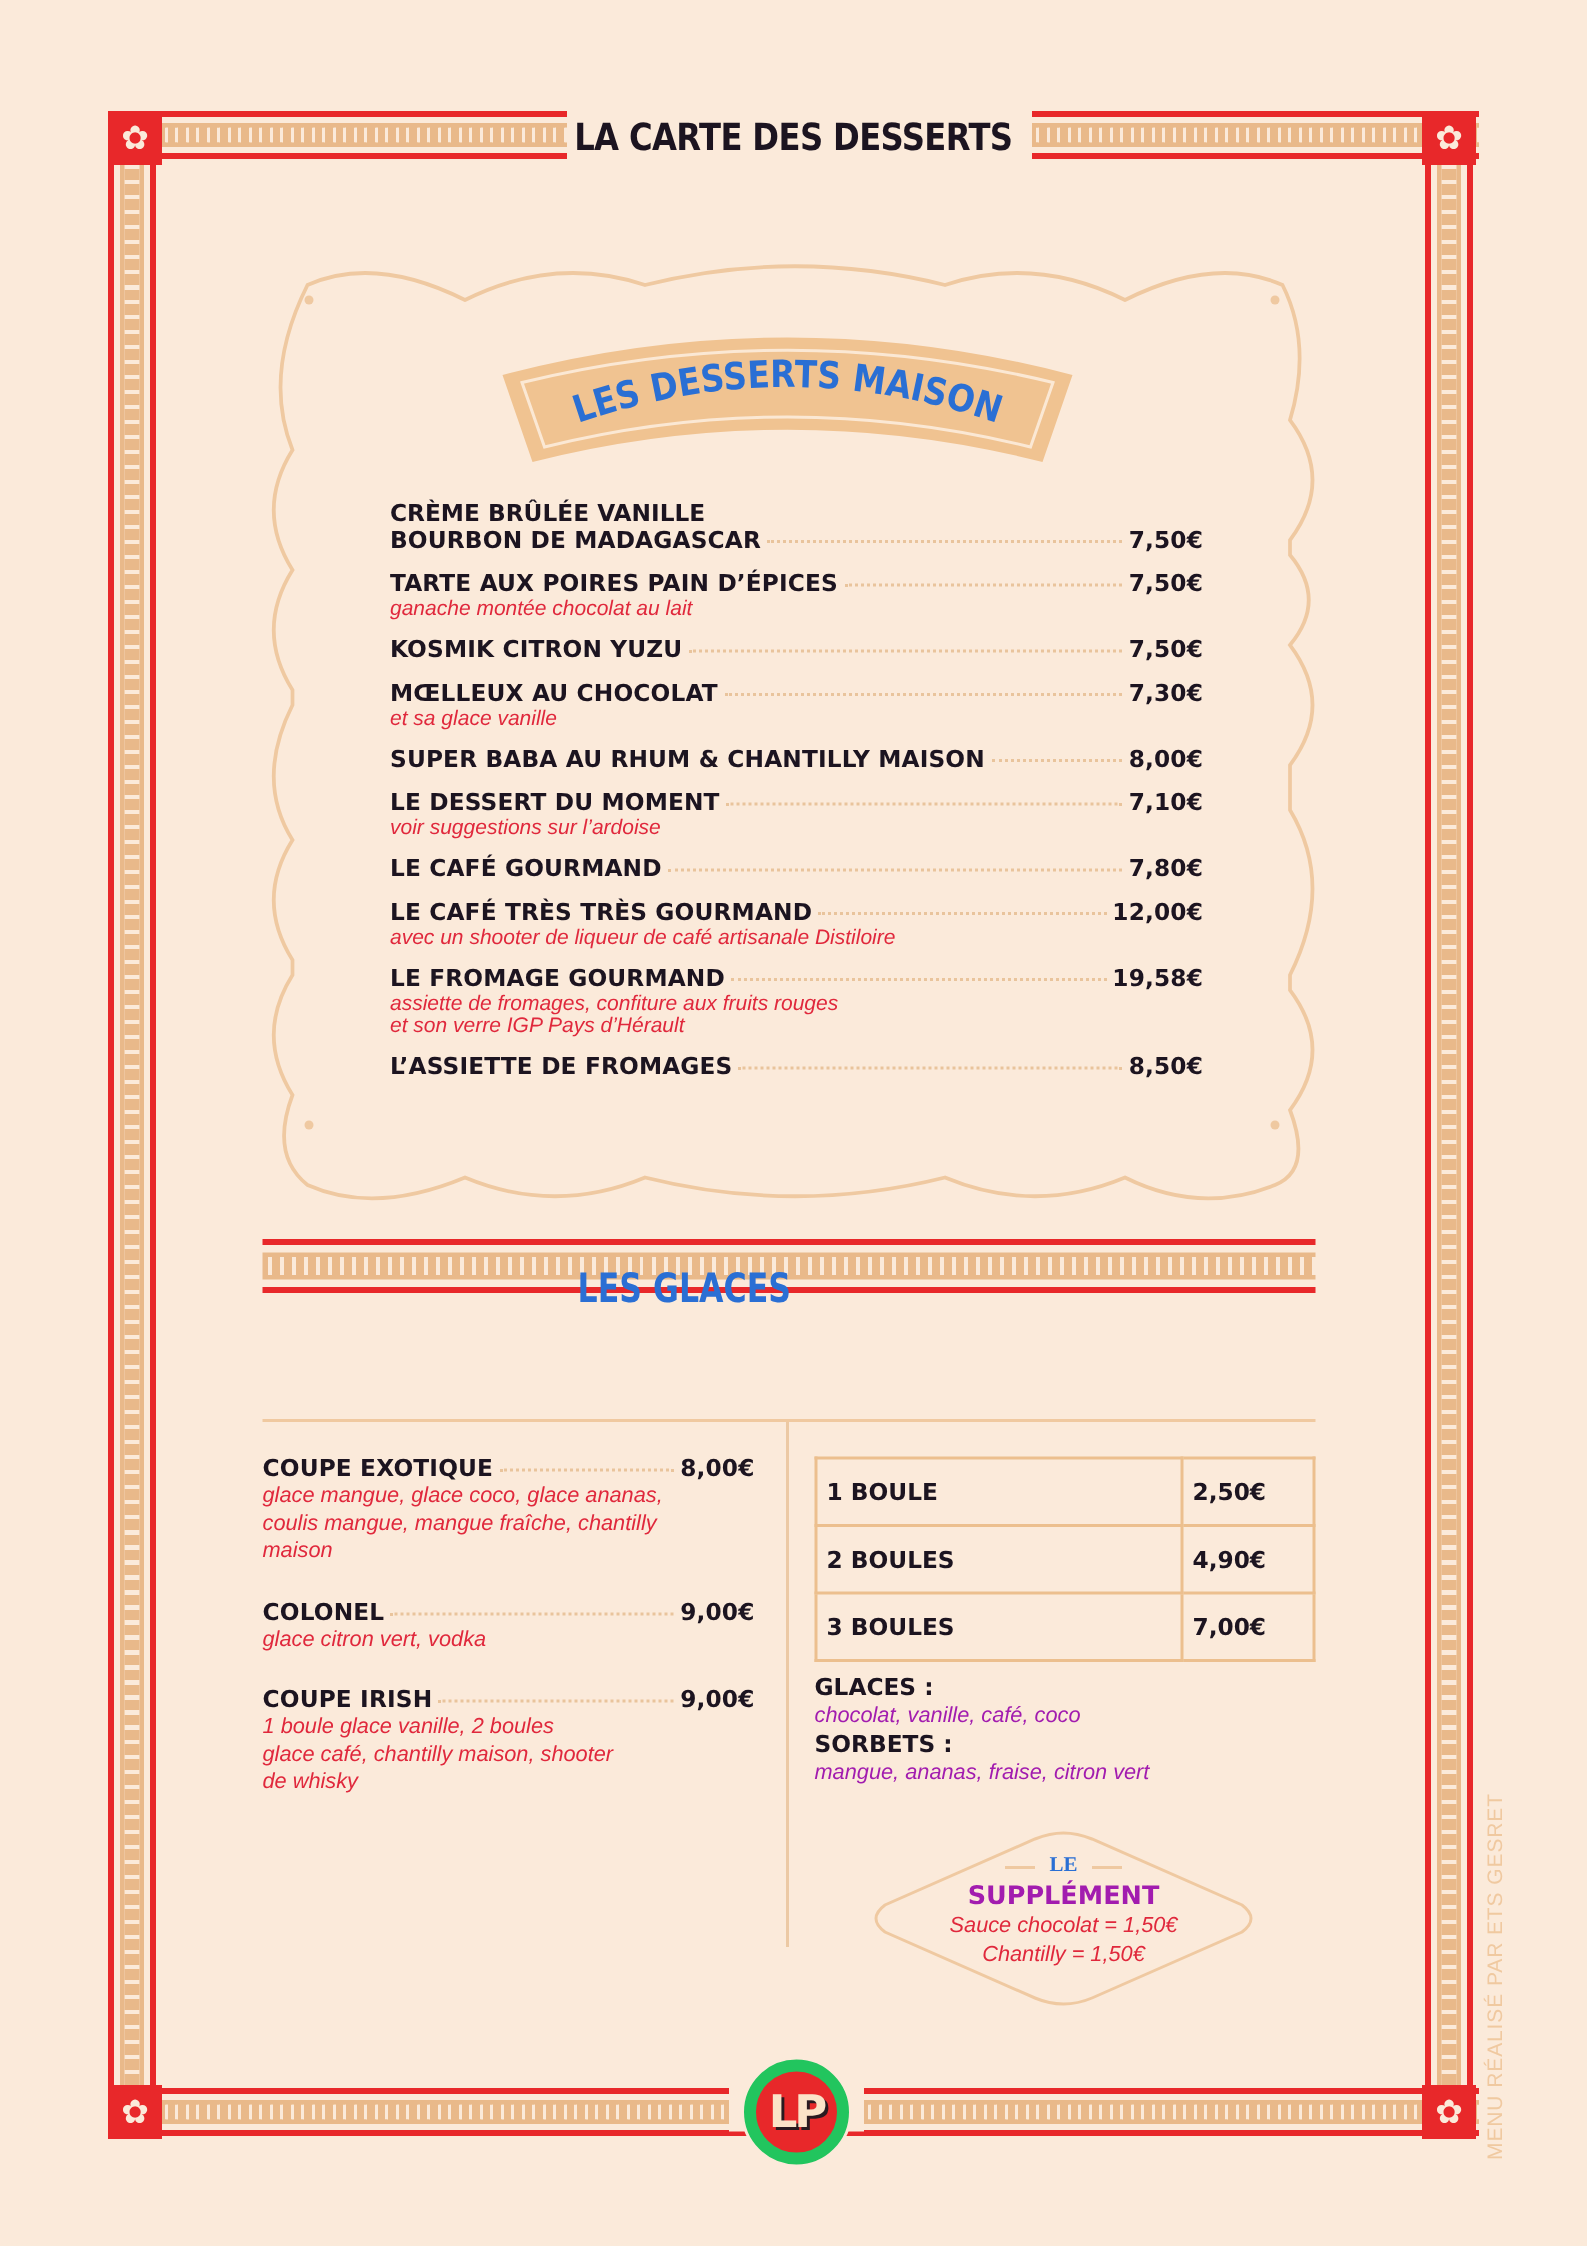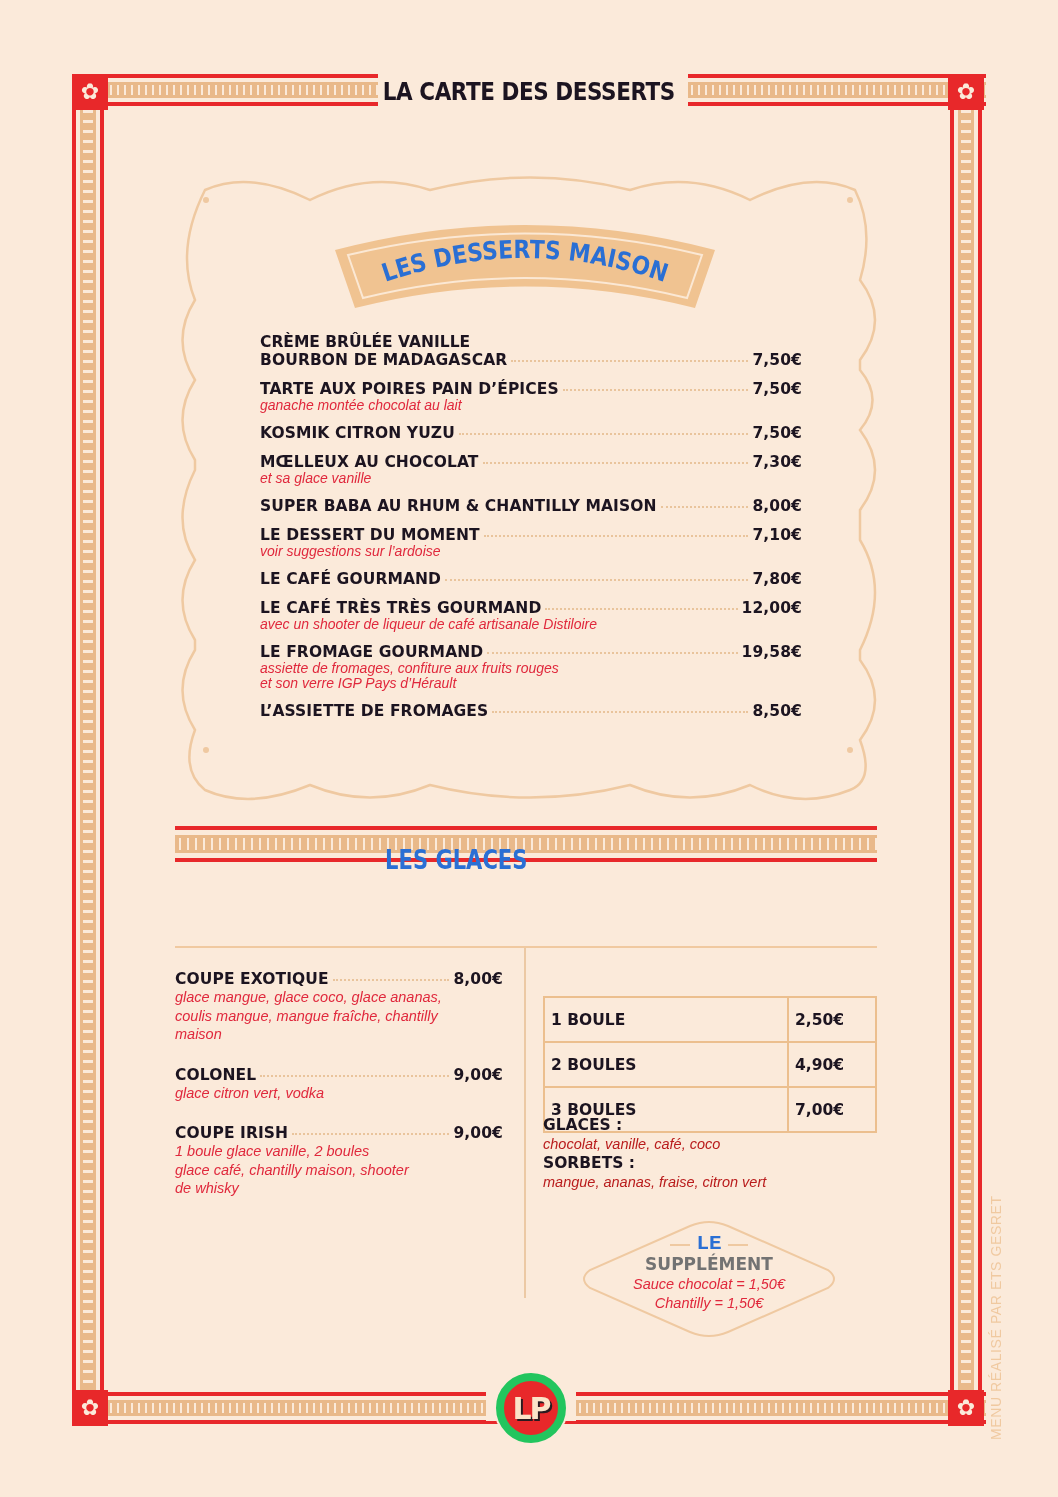--- a/index.html
+++ b/index.html
@@ -88,36 +88,36 @@
     .hr-glaces { position: absolute; left: 175px; top: 946px; width: 702px; height: 2px; background: #f0c9a0; }
     .vr-glaces { position: absolute; left: 524px; top: 948px; width: 2px; height: 350px; background: #ecc9a4; }
 
     
     .coupes { position: absolute; left: 175px; top: 970px; width: 328px; }
     .c-item { margin-bottom: 22px; }
     .c-item .d-name, .c-item .d-price { font-size: 15.5px; }
     .c-item .d-desc { font-size: 14.5px; line-height: 18.5px; }
 
     
-    .boules { position: absolute; left: 543px; top: 996px; width: 334px; border-collapse: collapse; }
+    .boules { position: absolute; left: 543px; top: 971px; width: 334px; border-collapse: collapse; }
     .boules td {
       border: 2px solid #ecbf8e; height: 45px; padding: 0 6px;
       font-family: "DejaVu Sans", sans-serif; font-weight: bold; font-size: 15.5px; color: #1c1420;
     }
     .boules td.p { width: 88px; text-align: left; }
 
     .flavors { position: absolute; left: 543px; top: 1116px; width: 340px; }
     .f-head { font-family: "DejaVu Sans", sans-serif; font-weight: bold; font-size: 15.5px; line-height: 19px; color: #1c1420; }
-    .f-list { font-family: "Liberation Sans", sans-serif; font-style: italic; font-size: 14.5px; line-height: 19px; color: #b91c1c; }
+    .f-list { font-family: "Liberation Sans", sans-serif; font-style: italic; font-size: 14.5px; line-height: 19px; color: #a21caf; }
 
     
     .supp { position: absolute; left: 578px; top: 1218px; width: 262px; height: 122px; }
     .supp-text { position: absolute; left: 0; top: 17px; width: 262px; text-align: center; }
-    .supp-le { font-family: Liberation Mono, monospace; font-weight: bold; font-size: 21px; color: #2a6fd4; line-height: 18px; }
-    .supp-title { font-family: "DejaVu Sans", sans-serif; font-weight: bold; font-size: 17px; color: #737373; line-height: 22px; }
+    .supp-le { font-family: Liberation Serif, serif; font-weight: bold; font-size: 14px; color: #2a6fd4; line-height: 18px; }
+    .supp-title { font-family: "DejaVu Sans", sans-serif; font-weight: bold; font-size: 17px; color: #a21caf; line-height: 22px; }
     .supp-line { font-family: "Liberation Sans", sans-serif; font-style: italic; font-size: 14.5px; color: #e0283c; line-height: 19px; }
 
     
     .logo {
       position: absolute; left: 496px; top: 1373px; width: 70px; height: 70px; border-radius: 50%;
       background: #e8282a; border: 8px solid #22c55e; box-shadow: 0 0 0 2px #fbeada;
       display: flex; align-items: center; justify-content: center;
     }
     .logo span {
       font-family: "DejaVu Sans", sans-serif; font-weight: bold; font-size: 30px; color: #fbe3c8;

